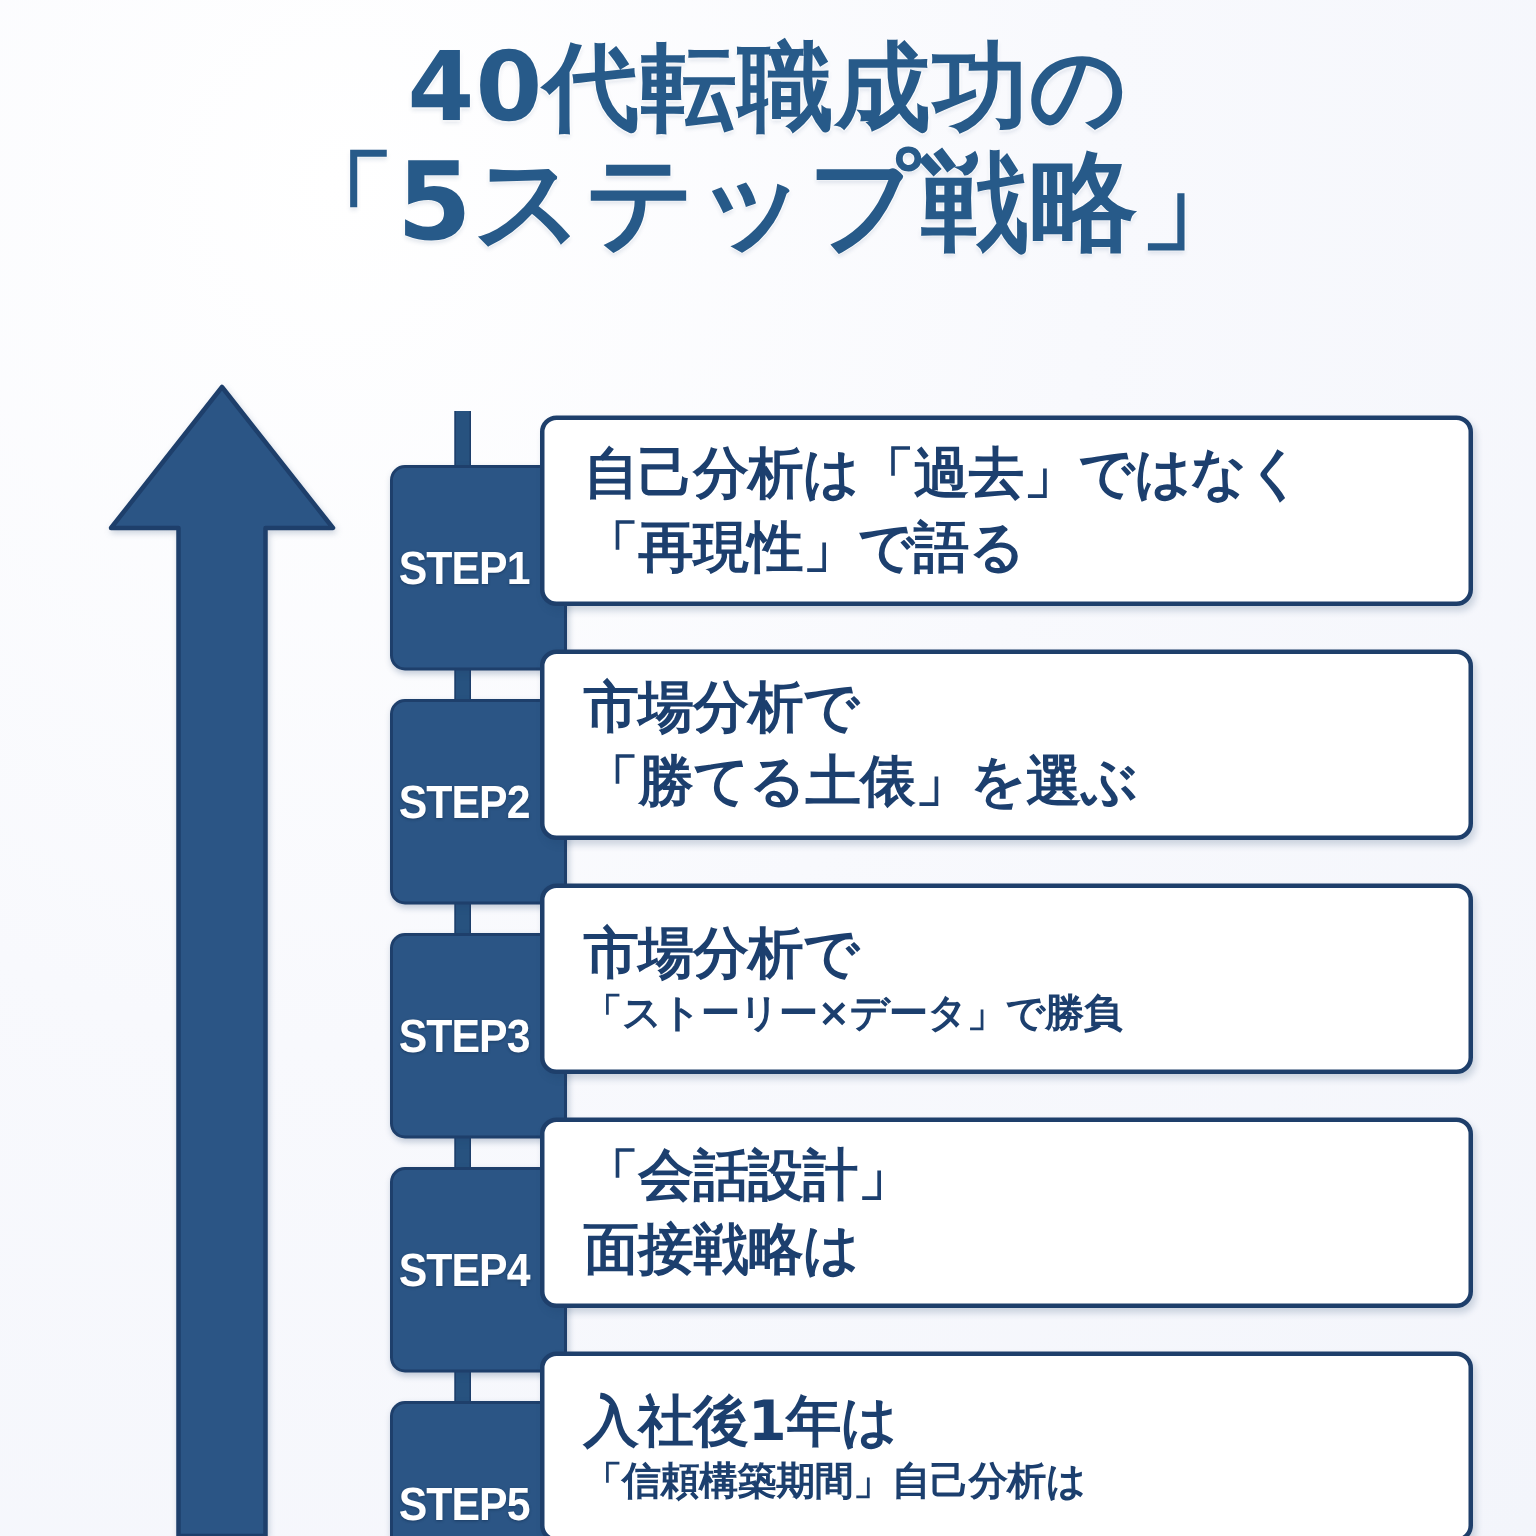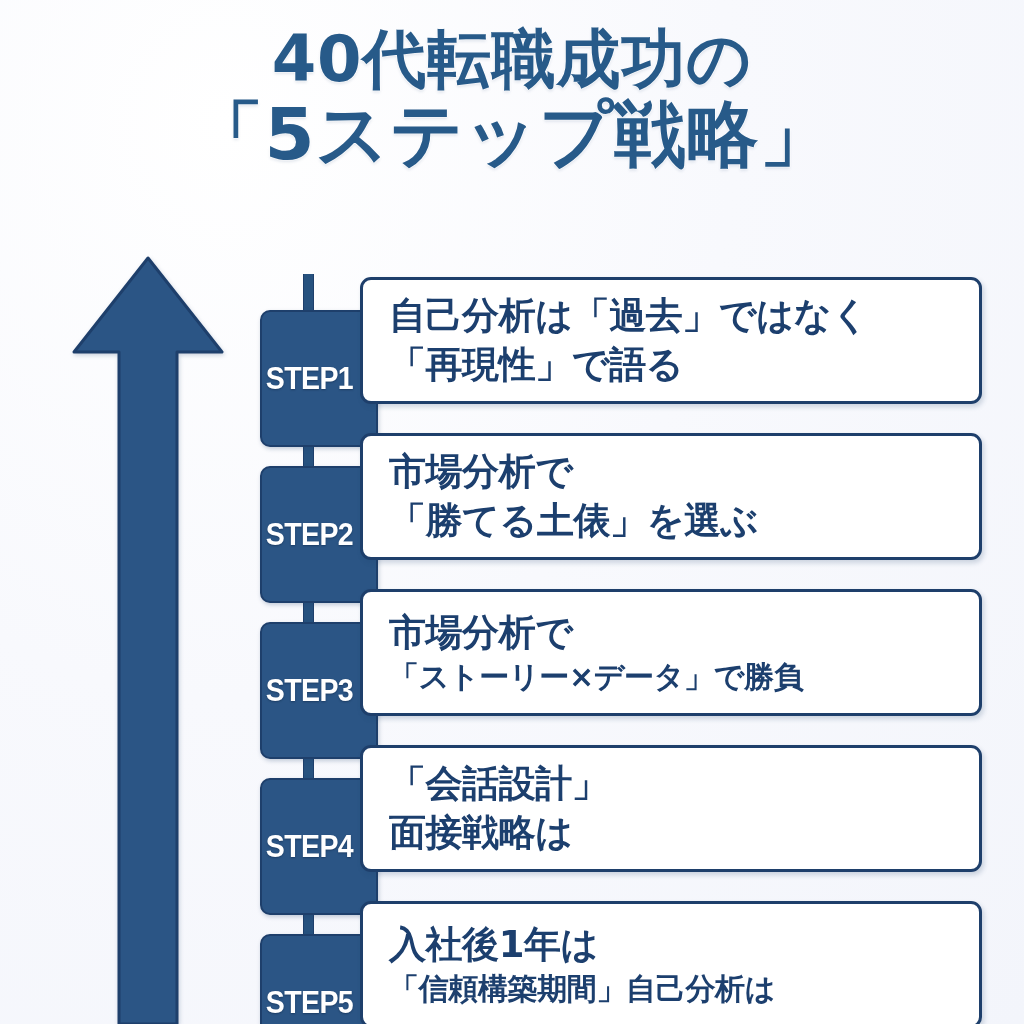--- a/index.html
+++ b/index.html
@@ -143,21 +143,21 @@
     font-family: "DejaVu Sans", "Liberation Sans", sans-serif;
     font-weight: 700;
     font-size: 37px;
     line-height: 1.30;
     letter-spacing: -0.012em;
     white-space: nowrap;
     text-shadow:
       0.5px 0 0 rgba(255,255,255,.5),
       0 1px 1px rgba(255,255,255,.45);
   }
-  .step-text-line.shrink { font-size: 30px; }
+  .step-text-line.shrink { font-size: 26px; }
 </style>
 </head>
 <body>
 
 <div id="poster">
 
   <div class="title-block">
     <span class="title-line title-line-1">40代転職成功の</span>
     <span class="title-line title-line-2">「5ステップ戦略」</span>
   </div>

